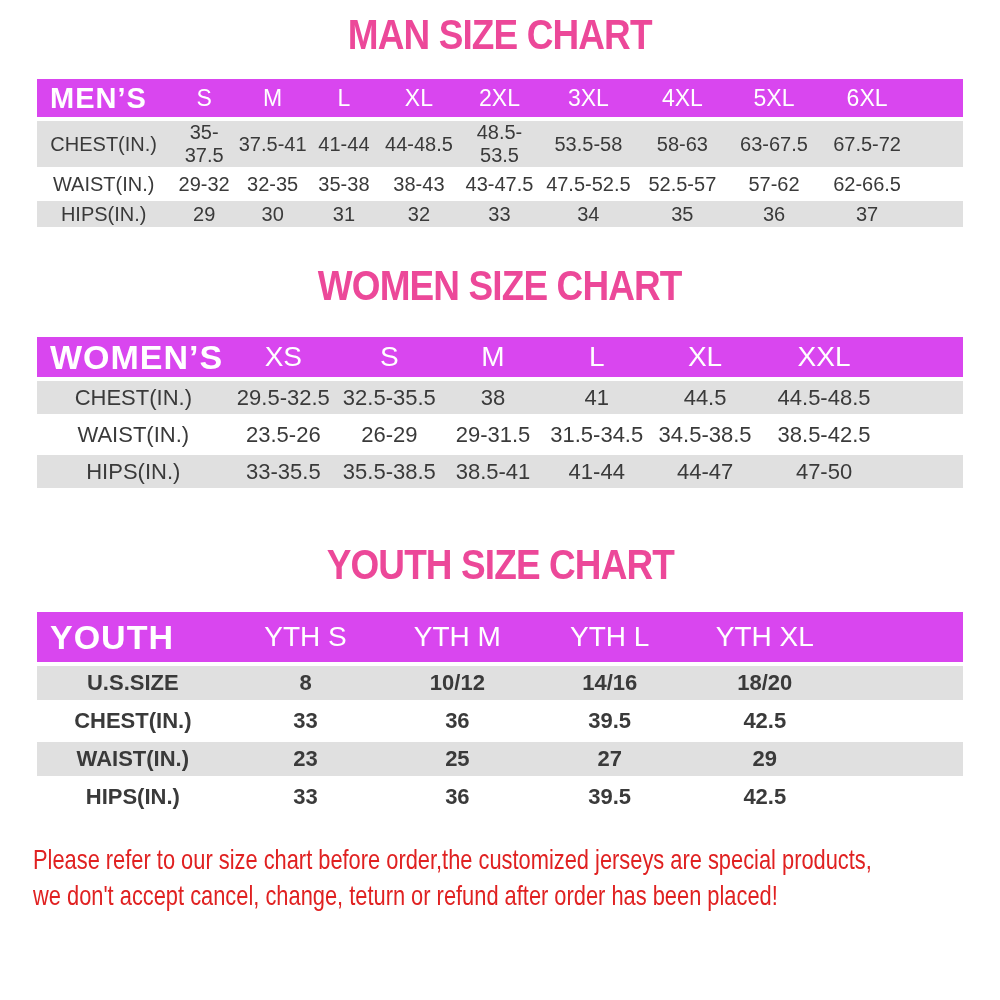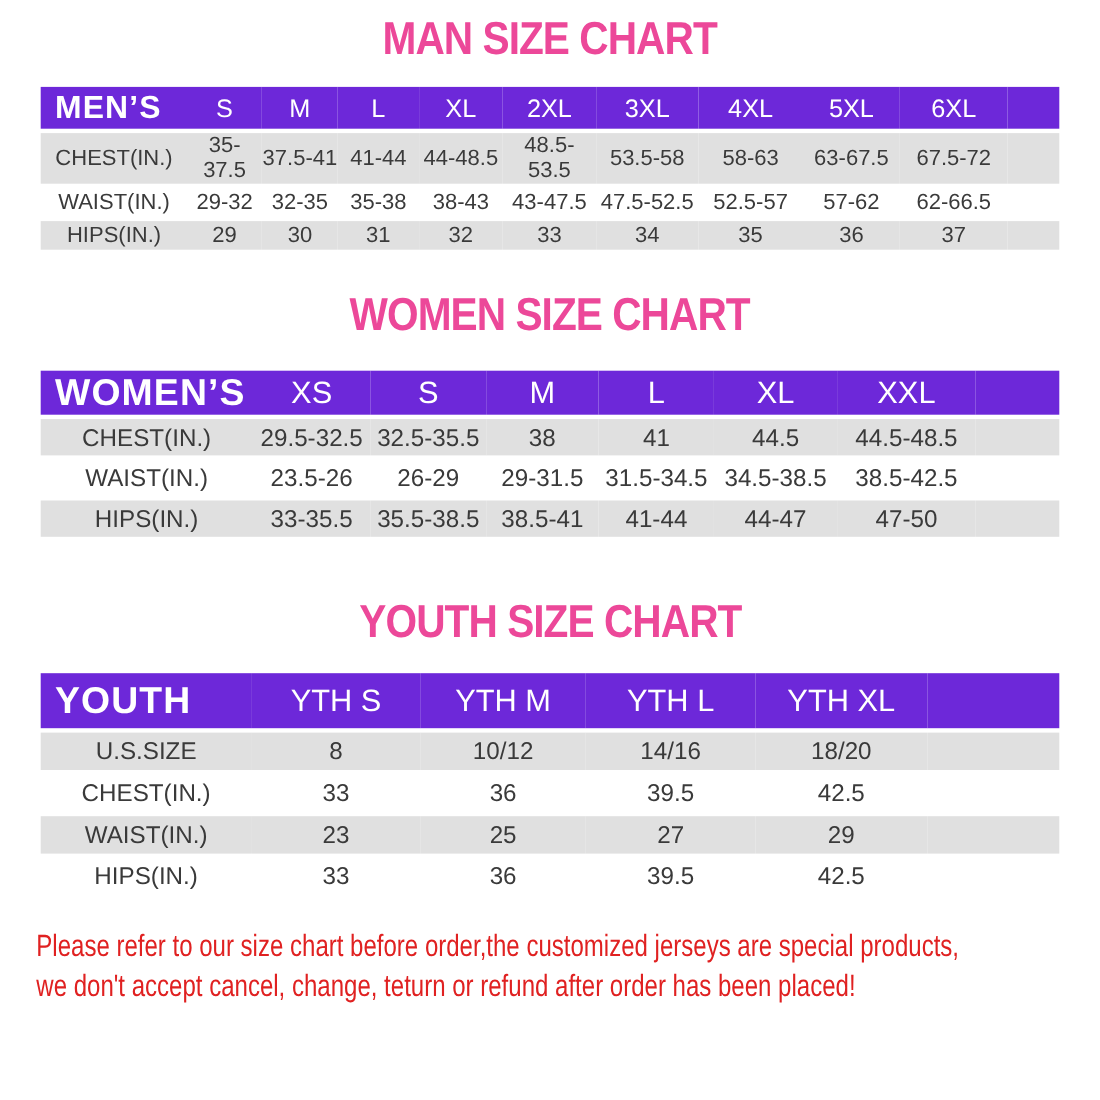--- a/index.html
+++ b/index.html
@@ -32,21 +32,21 @@
   .heading-women { margin: 32px 0 24px; }
   .heading-youth { margin: 50px 0 20px; }
 
   
   table.size-table {
     width: 926px; margin: 0 auto;
     border-collapse: separate; border-spacing: 0 4px;
     table-layout: fixed;
   }
   table.size-table thead th {
-    background: #6d28d9; color: #ffffff; font-weight: normal;
+    background: #d946ef; color: #ffffff; font-weight: normal;
     text-align: center; vertical-align: middle; overflow: hidden;
   }
   table.size-table thead th.row-head {
     text-align: left; font-weight: bold; letter-spacing: 1px; padding-left: 13px;
   }
   table.size-table tbody td {
     text-align: center; vertical-align: middle; color: #3a3a3a; overflow: hidden;
   }
   table.size-table tbody tr:nth-child(odd) td { background: #e0e0e0; }
 
@@ -56,21 +56,21 @@
   .men-table tbody td { height: 26px; font-size: 20px; }
 
   
   .women-table thead th { height: 40px; font-size: 28px; }
   .women-table thead th.row-head { font-size: 34px; }
   .women-table tbody td { height: 33px; font-size: 22px; }
 
   
   .youth-table thead th { height: 50px; font-size: 28px; }
   .youth-table thead th.row-head { font-size: 34px; margin-top: 31px; }
-  .youth-table tbody td { height: 34px; font-size: 22px; }
+  .youth-table tbody td { height: 34px; font-size: 22px; font-weight: bold; }
 
   
   .disclaimer {
     margin: 24px 0 0 33px; color: #e02121;
     font-size: 28px; line-height: 36px; white-space: nowrap;
   }
   .disclaimer .squeeze {
     display: inline-block; transform: scaleX(0.78); transform-origin: left center;
   }
 </style>

